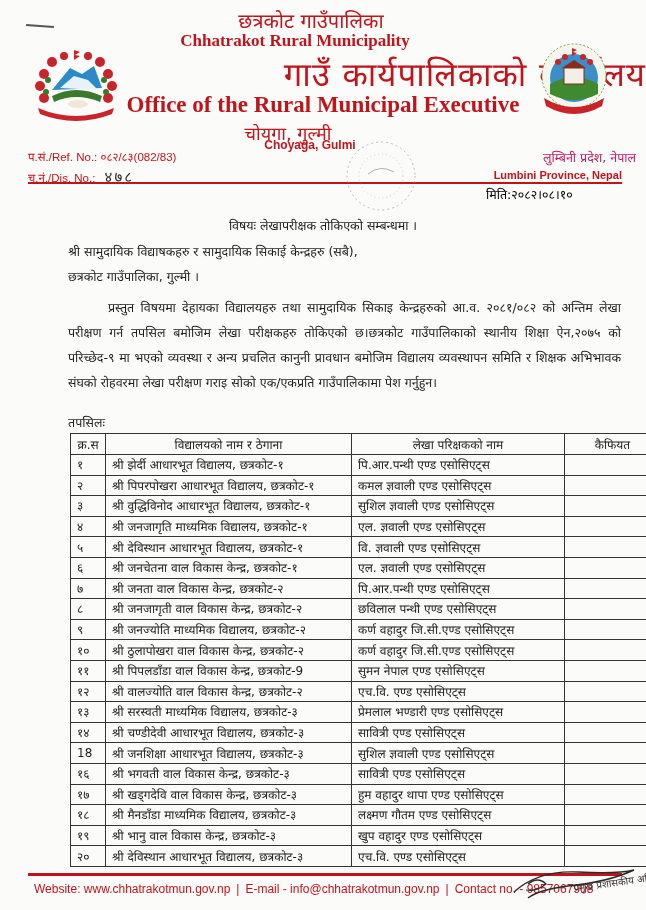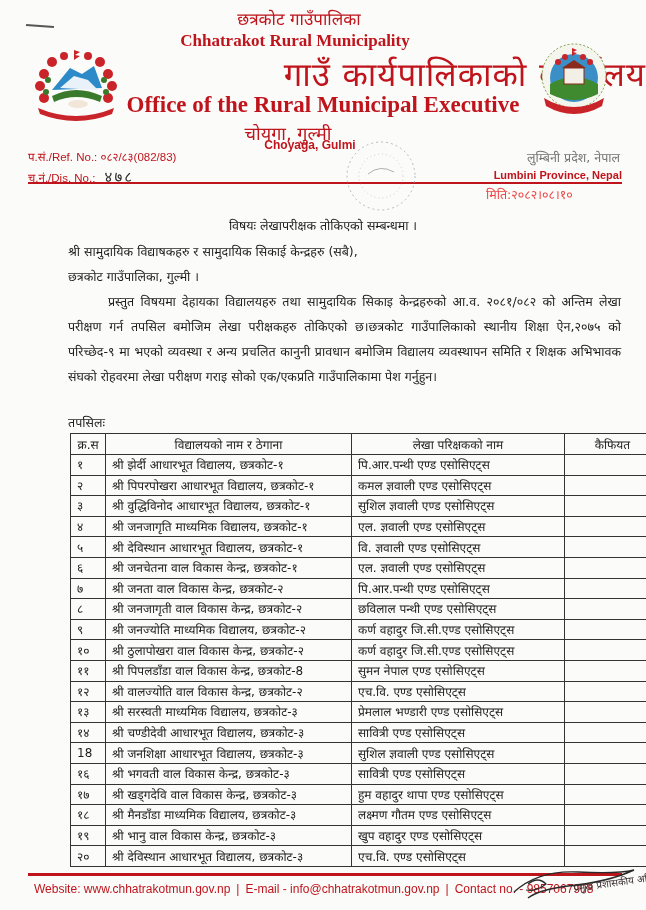--- a/index.html
+++ b/index.html
@@ -6,46 +6,46 @@
   body {
     width: 646px; height: 910px; background: #fbfbf9; position: relative; overflow: hidden;
     font-family: "DejaVu Sans", sans-serif; color: #1d1d1d;
   }
   .abs { position: absolute; }
   .serif { font-family: "Liberation Serif", "DejaVu Serif", serif; }
   .sans { font-family: "Liberation Sans", "DejaVu Sans", sans-serif; }
 
   .scan-mark { left: 26px; top: 25px; width: 28px; height: 2px; background: #555; transform: rotate(4deg); }
 
-  .hdr-np-sub { left: 0; width: 598px; top: 7px; text-align: center; font-size: 17px; color: #c0141c; }
+  .hdr-np-sub { left: 12px; width: 598px; top: 7px; text-align: center; font-size: 20px; color: #c0141c; }
   .hdr-en-sub { left: 0; width: 590px; top: 31px; text-align: center; font-size: 17px; font-weight: bold; color: #c0141c; }
   .hdr-np-main { left: 0; width: 646px; top: 51px; text-align: right; font-size: 33px; color: #c0141c; letter-spacing: 1px; }
   .hdr-en-main { left: 0; width: 646px; top: 92px; text-align: center; font-size: 23px; font-weight: bold; color: #c0141c; }
   .hdr-np-addr { left: 0; width: 576px; top: 121px; text-align: center; font-size: 18px; color: #c0141c; }
   .hdr-en-addr { left: 0; width: 620px; top: 138px; text-align: center; font-size: 12px; font-weight: bold; color: #c0141c; }
 
   .emblem-left { left: 30px; top: 44px; width: 92px; height: 80px; }
   .emblem-right { left: 538px; top: 40px; width: 72px; height: 78px; }
 
   .ref { left: 28px; top: 149px; font-size: 11.5px; color: #c0141c; }
   .ref .val { color: #c0141c; }
   .dis { left: 28px; top: 166px; font-size: 11.5px; color: #c0141c; }
   .dis .hand { font-family: "DejaVu Serif", serif; font-size: 15px; color: #2a2a2a; margin-left: 6px; letter-spacing: 2px; }
 
-  .prov-np { right: 26px; top: 149px; font-size: 12.5px; color: #737373; text-align: right; }
+  .prov-np { right: 10px; top: 149px; font-size: 12.5px; color: #be185d; text-align: right; }
   .prov-en { right: 24px; top: 169px; font-size: 11px; color: #c0141c; font-weight: bold; text-align: right; }
-  .date { left: 486px; top: 186px; font-size: 12.5px; color: #ef4444; }
+  .date { left: 486px; top: 186px; font-size: 12.5px; color: #000000; }
 
   .rule { left: 28px; width: 594px; top: 182px; height: 2px; background: #c0141c; }
   .seal { left: 340px; top: 134px; width: 82px; height: 90px; }
 
   .subject { left: 0; width: 646px; top: 217px; text-align: center; font-size: 12.5px; }
   .addr1 { left: 68px; top: 243px; font-size: 12.5px; }
   .addr2 { left: 68px; top: 268px; font-size: 12.5px; }
-  .body-para { left: 68px; top: 289px; width: 553px; font-size: 12.5px; line-height: 25px; text-align: justify; text-indent: 40px; }
+  .body-para { left: 68px; top: 295px; width: 553px; font-size: 12.5px; line-height: 25px; text-align: justify; text-indent: 40px; }
   .tapsil { left: 68px; top: 414px; font-size: 12.5px; }
 
   table.list {
     position: absolute; left: 70px; top: 433px; width: 591px;
     border-collapse: collapse; font-size: 12px;
   }
   table.list td, table.list th {
     border: 1px solid #333; padding: 0 6px; height: 19.6px; text-align: left; font-weight: normal; white-space: nowrap;
   }
   table.list th { height: 20px; text-align: center; }
@@ -207,21 +207,21 @@
         <td class="remarks"></td>
       </tr>
       <tr>
         <td class="sn">१०</td>
         <td class="school">श्री ठुलापोखरा वाल विकास केन्द्र, छत्रकोट-२</td>
         <td class="auditor">कर्ण वहादुर जि.सी.एण्ड एसोसिएट्स</td>
         <td class="remarks"></td>
       </tr>
       <tr>
         <td class="sn">११</td>
-        <td class="school">श्री पिपलडाँडा वाल विकास केन्द्र, छत्रकोट-8</td>
+        <td class="school">श्री पिपलडाँडा वाल विकास केन्द्र, छत्रकोट-9</td>
         <td class="auditor">सुमन नेपाल एण्ड एसोसिएट्स</td>
         <td class="remarks"></td>
       </tr>
       <tr>
         <td class="sn">१२</td>
         <td class="school">श्री वालज्योति वाल विकास केन्द्र, छत्रकोट-२</td>
         <td class="auditor">एच.वि. एण्ड एसोसिएट्स</td>
         <td class="remarks"></td>
       </tr>
       <tr>

